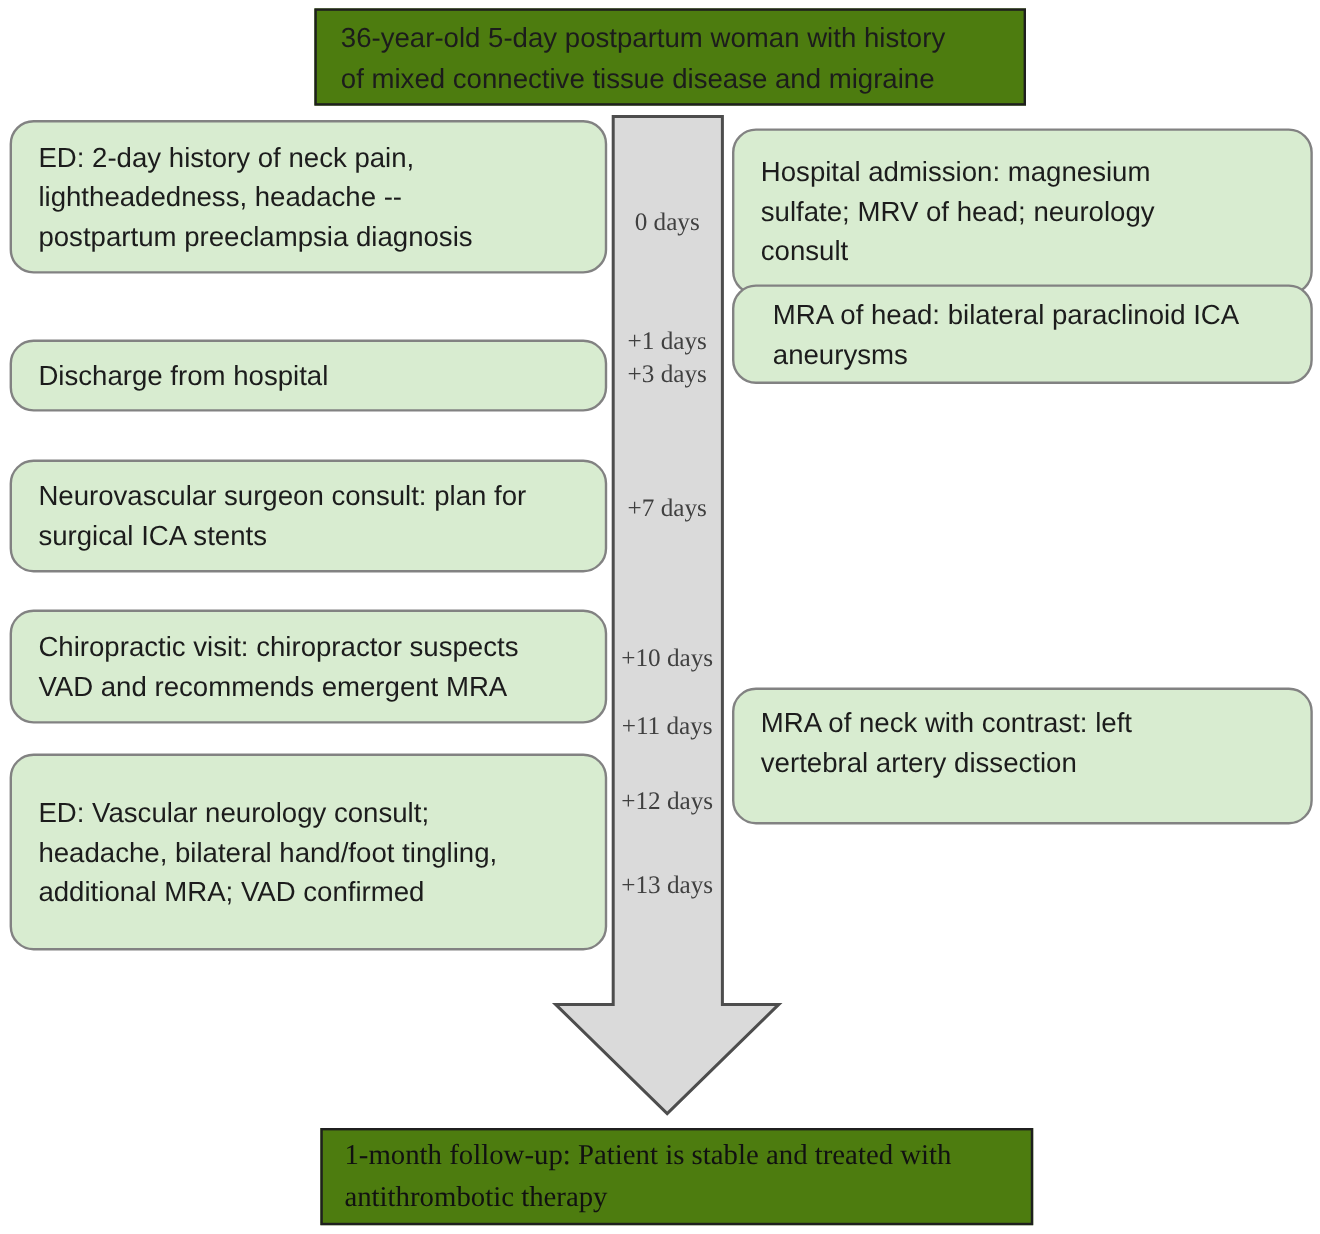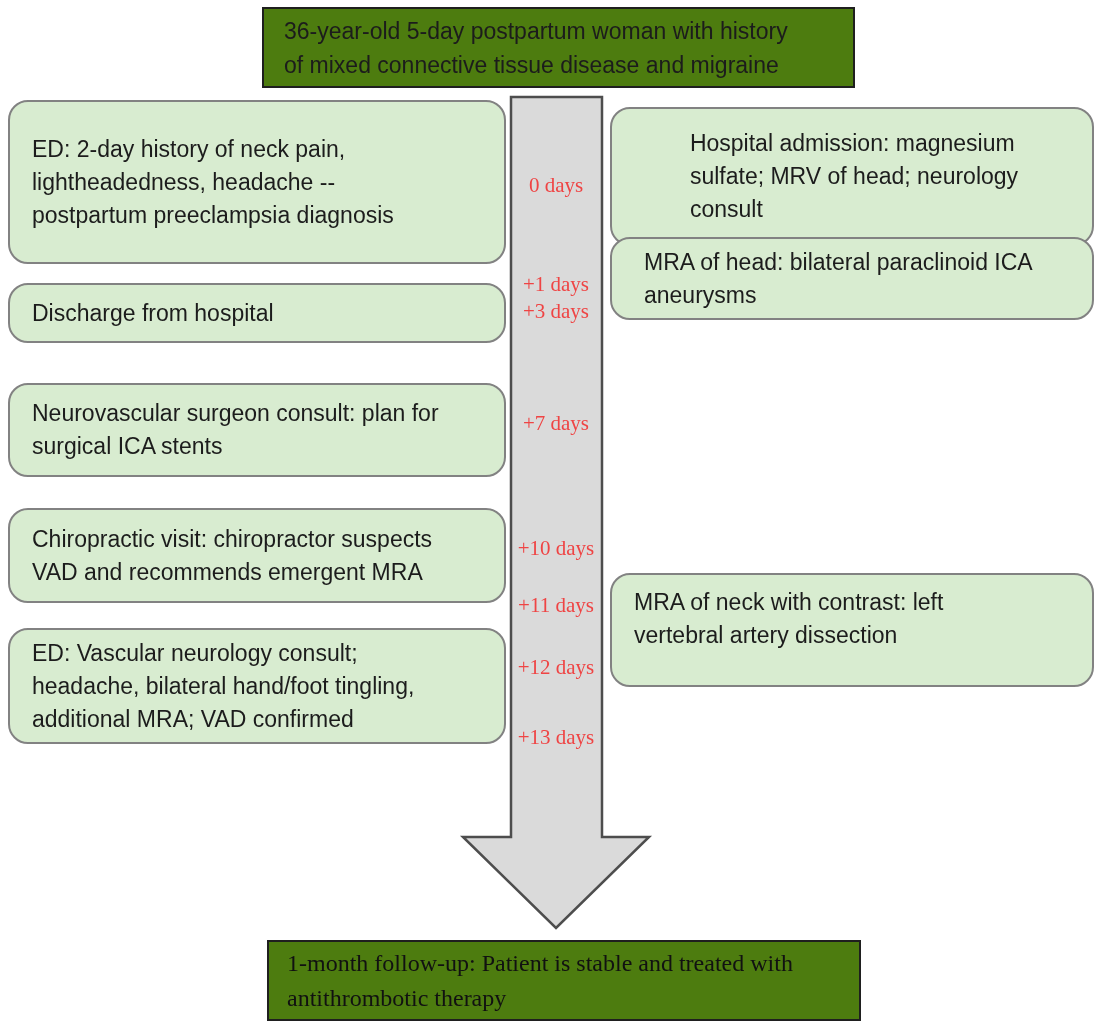--- a/index.html
+++ b/index.html
@@ -47,35 +47,35 @@
     border-radius: 20px;
     display: flex;
     align-items: center;
     padding: 0 18px 0 22px;
     font-size: 23px;
     line-height: 33px;
     white-space: pre-line;
   }
   .e-l { left: 8px;  width: 498px; }
   .e-r { left: 610px; width: 484px; }
-  .e-l1 { top: 100px; height: 164px; }
+  .e-l1 { top: 100px; height: 128px; }
   .e-l2 { top: 283px; height: 60px;  }
   .e-l3 { top: 383px; height: 94px;  }
   .e-l4 { top: 508px; height: 95px;  }
-  .e-l5 { top: 628px; height: 116px; }
-  .e-r1 { top: 107px; height: 139px; justify-content: center; }
+  .e-l5 { top: 628px; height: 164px; }
+  .e-r1 { top: 107px; height: 139px; }
   .e-r2 { top: 237px; height: 83px; padding-left: 32px;  }
   .e-r3 { top: 573px; height: 114px; align-items: flex-start; padding-top: 11px; }
   .day-label {
     position: absolute;
     left: 508px; width: 96px;
     text-align: center;
     font-family: "Liberation Serif", serif;
     font-size: 21px;
-    color: #ef4444;
+    color: #404040;
   }
   .dl-0 { top: 173px; }
   .dl-1 { top: 236px; margin-top: 36px; }
   .dl-2 { top: 299px; }
   .dl-3 { top: 411px; }
   .dl-4 { top: 536px; }
   .dl-5 { top: 593px; }
   .dl-6 { top: 655px; }
   .dl-7 { top: 725px; }
 </style>

